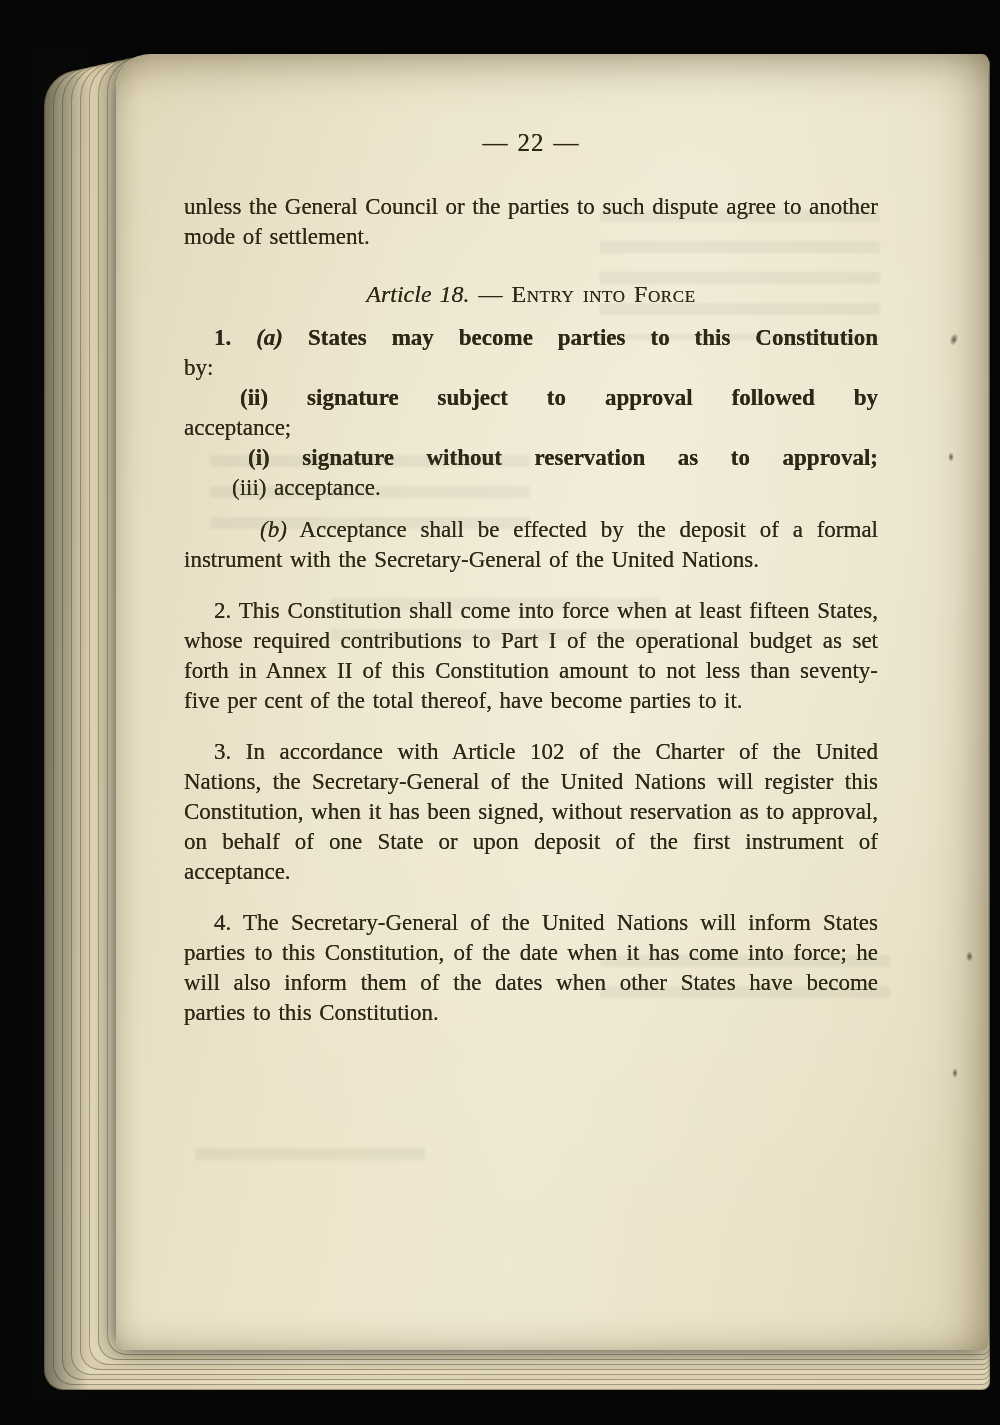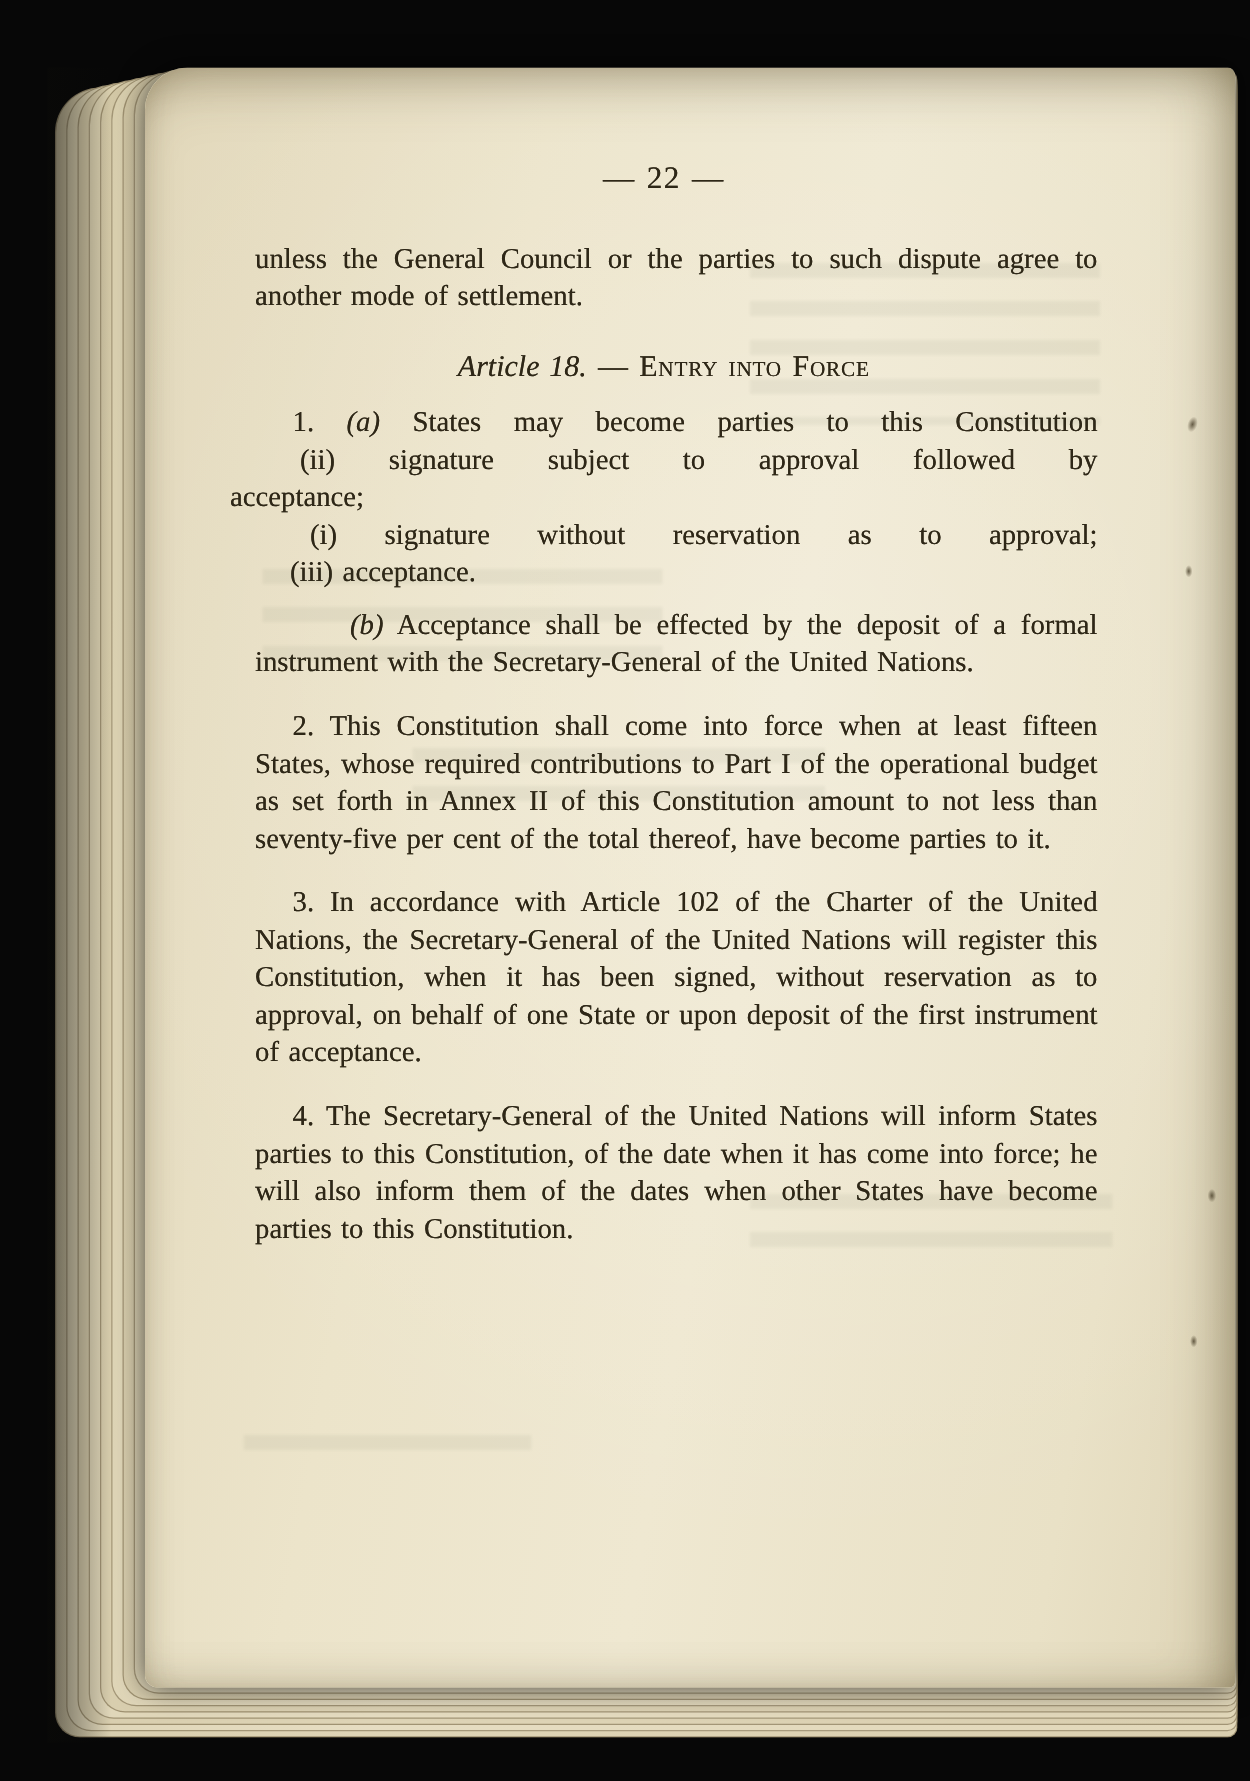--- a/index.html
+++ b/index.html
@@ -58,37 +58,37 @@
     text-shadow:0 0 0.35px rgba(46,39,23,0.85);
   }
 
   .pageno {
     text-align:center;
     font-size:25px;
     letter-spacing:1px;
     margin-bottom:34px;
   }
 
-  p, .block { text-align:justify;margin-left:20px; }
+  p, .block { text-align:justify; }
 
   .intro { margin-bottom:0; }
 
   .heading {
     font-size:24px;
     font-weight:normal;
     text-align:center;
     margin-top:27px;
     white-space:nowrap;
   }
   .it { font-style:italic; }
   .sc { font-variant:small-caps; letter-spacing:0.6px; }
   .sep { margin:0 9px; }
 
   .line { display:block; }
-  .jlast { text-align:justify; text-align-last:justify; }
+  .jlast { text-align:justify; text-align-last:justify;font-weight:bold; }
 
   .clause1 { margin-top:14px; }
   .ind1   { text-indent:30px; }
   .ind-i  { text-indent:64px; }
   .ind-ii { text-indent:56px; }
   .ind-iii{ text-indent:48px; }
 
   .items { margin-top:0; }
 
   .sub-b  { text-indent:76px; margin-top:12px; }
@@ -138,20 +138,21 @@
   <div class="page">
 
     <div class="pageno">— 22 —</div>
 
     <p class="intro">unless the General Council or the parties to such dispute agree to another mode of settlement.</p>
 
     <h2 class="heading"><span class="it">Article 18.</span><span class="sep">—</span><span class="sc">Entry into Force</span></h2>
 
     <div class="clause1 block">
       <span class="line jlast ind1"><span>1.</span> <span class="it">(a)</span> <span>States may become parties to this Constitution</span></span>
+      <span class="line">by:</span>
     </div>
 
     <div class="items">
       <div class="item">
         <span class="line jlast ind-ii"><span>(ii)</span> <span>signature subject to approval followed by</span></span>
         <span class="line">acceptance;</span>
       </div>
       <div class="item">
         <span class="line jlast ind-i"><span>(i)</span> <span>signature without reservation as to approval;</span></span>
       </div>

